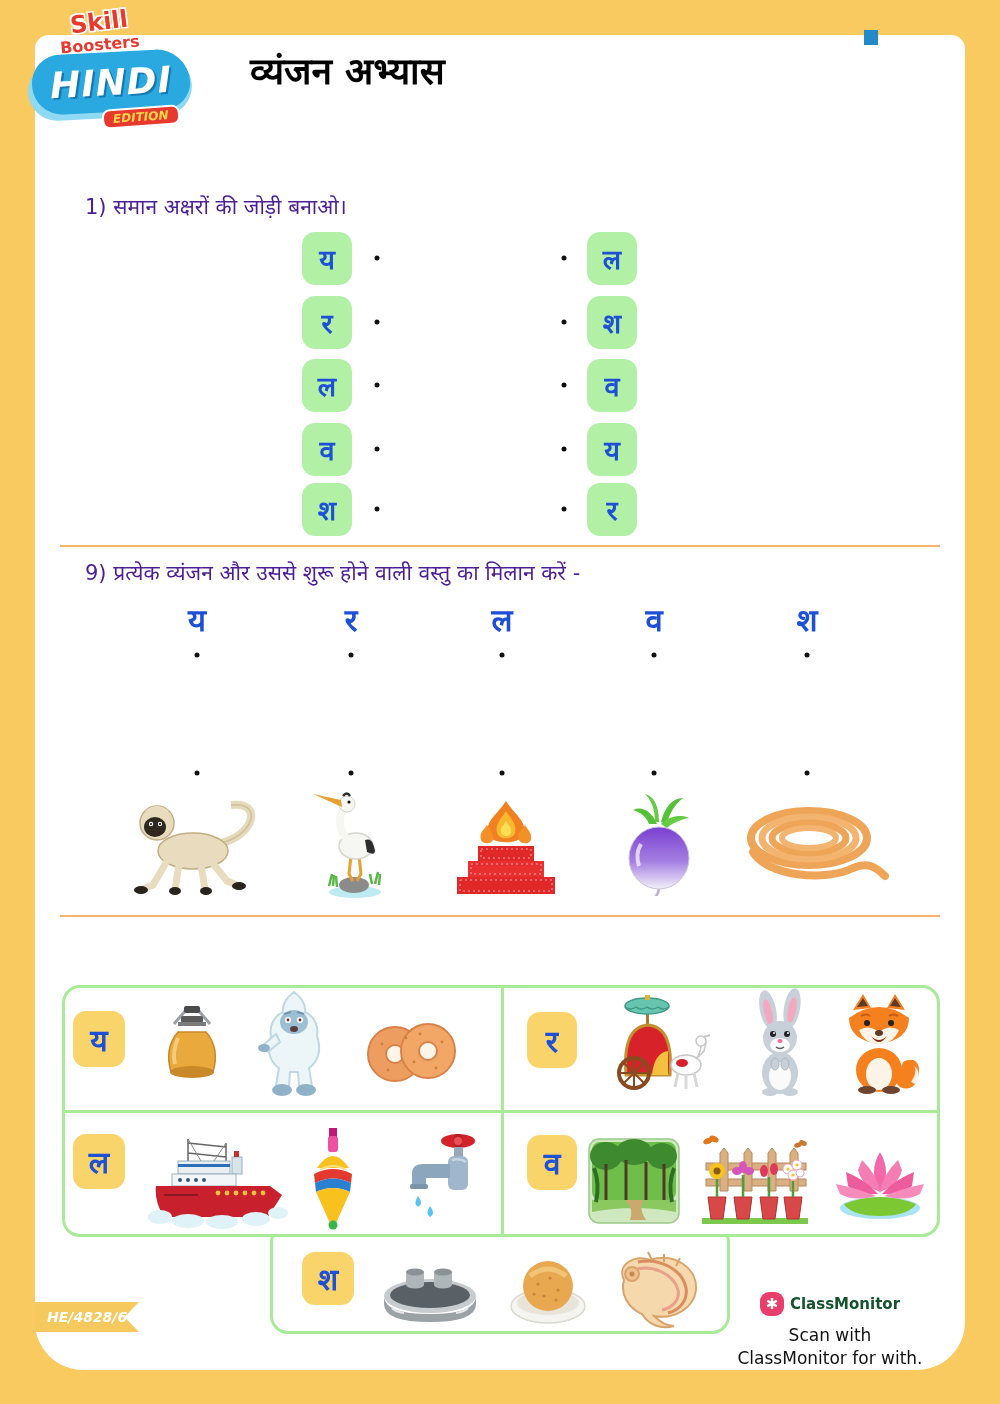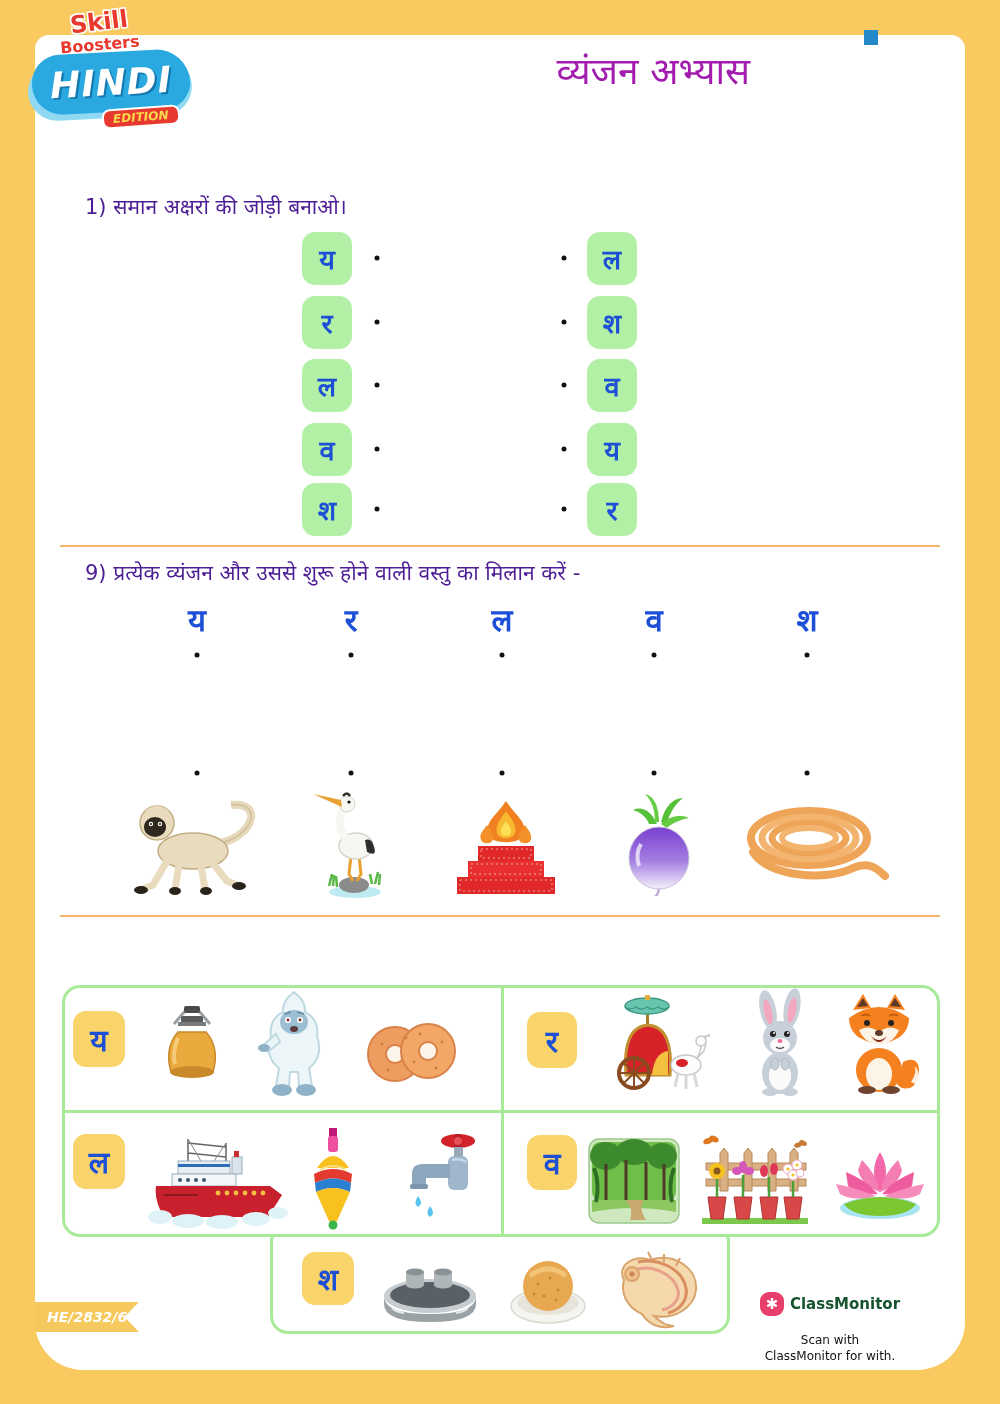--- a/index.html
+++ b/index.html
@@ -10,21 +10,21 @@
   .skill{position:absolute;left:44px;top:0;font-size:24px;font-weight:bold;color:#E8392E;transform:rotate(-7deg);
      text-shadow:1.5px 1.5px 0 #fff,-1.5px 1.5px 0 #fff,1.5px -1.5px 0 #fff,-1.5px -1.5px 0 #fff}
   .boosters{position:absolute;left:34px;top:27px;font-size:16px;font-weight:bold;color:#E8392E;transform:rotate(-5deg);
      text-shadow:1.5px 1.5px 0 #fff,-1.5px 1.5px 0 #fff,1.5px -1.5px 0 #fff,-1.5px -1.5px 0 #fff}
   .cloudback{position:absolute;left:2px;top:52px;width:164px;height:58px;background:#8FD9F2;border-radius:30px;transform:rotate(-3deg)}
   .cloud{position:absolute;left:6px;top:44px;width:158px;height:60px;background:#29A9E0;border-radius:32px 38px 30px 34px;transform:rotate(-3deg);
      display:flex;align-items:center;justify-content:center}
   .hindi{color:#fff;font-size:36px;font-weight:bold;font-style:italic;letter-spacing:1px;text-shadow:2px 2px 0 #1578AE}
   .edition{position:absolute;left:76px;top:99px;background:#E8392E;color:#F8D84A;font-weight:bold;font-style:italic;font-size:12px;
      padding:1px 9px;border-radius:8px;border:2px solid #fff;transform:rotate(-4deg)}
-  .titleL1{position:absolute;left:250px;top:44px;width:500px;text-align:right;font-size:37px;font-weight:normal;color:#a21caf}
+  .titleL1{position:absolute;left:250px;top:44px;width:500px;text-align:left;font-size:37px;font-weight:bold;color:#000000}
   .titleL2{position:absolute;left:250px;top:90px;width:500px;text-align:center;font-size:36px;font-weight:bold;color:#1552D4}
   .ribbonfold{position:absolute;left:864px;top:30px;width:14px;height:15px;background:#2489C8}
   .ribbon{position:absolute;left:876px;top:26px;width:112px;height:96px;background:#54B9EE;color:#fff;text-align:center;
      clip-path:polygon(0 0,100% 0,100% 100%,50% 80%,0 100%)}
   .ribbon .u1{margin-top:14px;font-size:20px;font-weight:bold;letter-spacing:.5px}
   .ribbon .u2{font-size:13px;margin-top:3px}
   
   .qlabel{position:absolute;font-size:21px;color:#4c1d95}
   .gbox{position:absolute;width:50px;height:53px;background:#B2F0A6;border-radius:13px;display:flex;align-items:center;justify-content:center;
      font-size:27px;font-weight:bold;color:#1D50D6}
@@ -39,21 +39,21 @@
   .ybox{position:absolute;background:#F9D46A;border-radius:13px;display:flex;align-items:center;justify-content:center;
      font-size:30px;font-weight:bold;color:#1D50D6}
   .img{position:absolute}
   
   .hecode{position:absolute;left:35px;top:1302px;width:104px;height:30px;background:#F6C95F;color:#fff;font-weight:bold;font-style:italic;
      font-size:14px;line-height:30px;padding-left:12px;box-sizing:border-box;clip-path:polygon(0 0,100% 0,86% 50%,100% 100%,0 100%)}
   .cm{position:absolute;left:735px;top:1292px;width:190px;text-align:center}
   .cmrow{display:flex;align-items:center;justify-content:center;gap:6px}
   .cmicon{width:24px;height:24px;background:#E83E6C;border-radius:9px;color:#fff;font-size:15px;line-height:24px;text-align:center}
   .cmname{font-size:15px;font-weight:bold;color:#14532d}
-  .cmsub{font-size:12px;color:#111;line-height:1.35;margin-top:16px}
+  .cmsub{font-size:17px;color:#111;line-height:1.35;margin-top:8px}
 </style>
 </head>
 <body>
 
 <div class="page">
   <div class="sheet"></div>
 
   <div class="logo">
     <div class="skill">Skill</div>
     <div class="boosters">Boosters</div>
@@ -501,21 +501,21 @@
     <svg width="98" height="80" viewBox="0 0 98 80">
       <path d="M16 30 C8 14 28 4 42 10 C66 2 90 18 88 40 C86 58 66 70 46 66 C52 72 58 76 66 76 C52 80 40 74 34 64 C20 58 12 44 16 30Z" fill="#F5D8AC" stroke="#D9A36C" stroke-width="2"></path>
       <path d="M30 12 C50 8 74 18 78 38 C80 50 72 60 60 63" fill="none" stroke="#D98E5F" stroke-width="3"></path>
       <path d="M26 20 C44 14 66 24 70 40 C72 50 64 58 54 60" fill="none" stroke="#E8A08A" stroke-width="3"></path>
       <circle cx="24" cy="24" r="7" fill="#EEC08C" stroke="#D9A36C" stroke-width="2"></circle>
       <circle cx="24" cy="24" r="2.5" fill="#C98850"></circle>
       <path d="M44 10 L40 2 M56 12 L56 4 M68 16 L72 8" stroke="#D9A36C" stroke-width="2"></path>
     </svg>
   </div>
 
-  <div class="hecode">HE/2832/6</div>
+  <div class="hecode">HE/4828/6</div>
   <div class="cm">
     <div class="cmrow">
       <div class="cmicon">✱</div>
       <span class="cmname">ClassMonitor</span>
     </div>
     <div class="cmsub">
       <div>Scan with</div>
       <div>ClassMonitor for with.</div>
     </div>
   </div>

